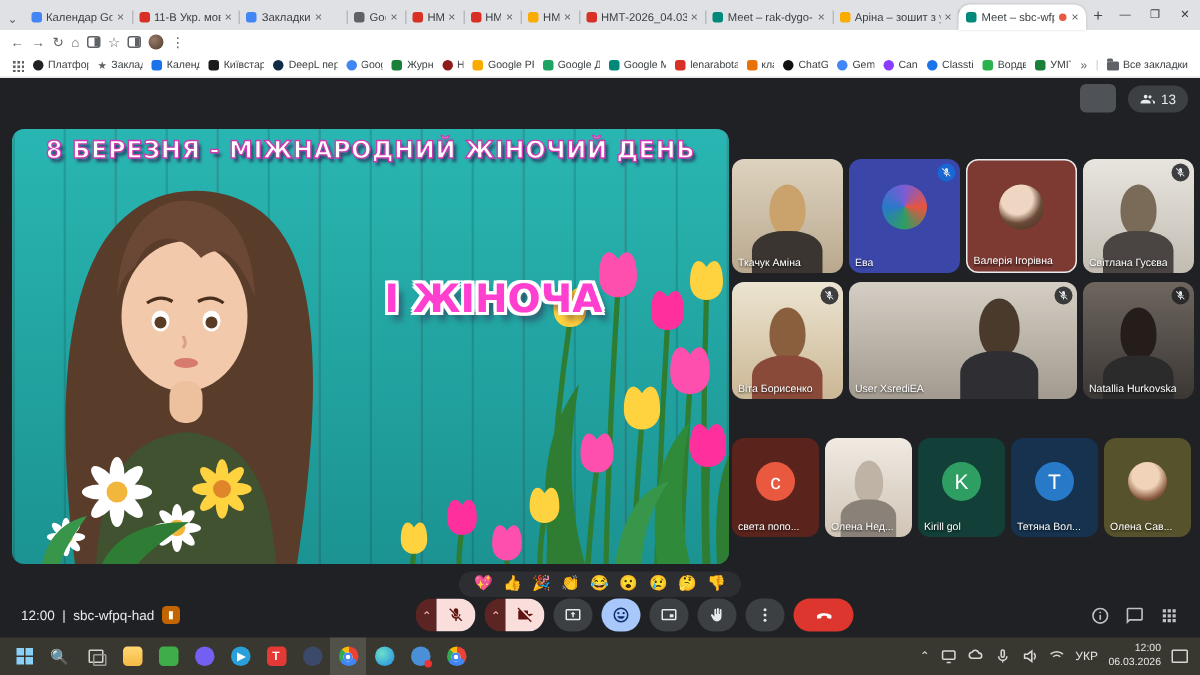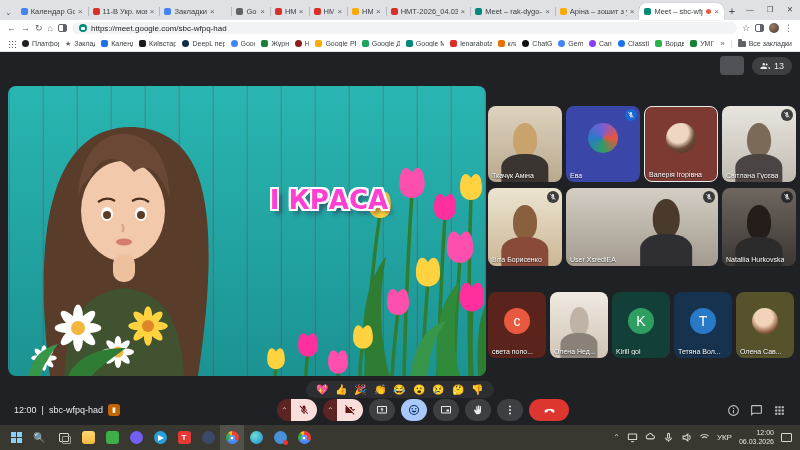--- a/index.html
+++ b/index.html
@@ -256,24 +256,20 @@
       <span class="wc">✕</span>
     </div>
   </div>
 
   <div class="toolbar">
     <span class="navic">←</span>
     <span class="navic">→</span>
     <span class="navic">↻</span>
     <span class="navic">⌂</span>
     <span class="panelic"></span>
-    <div class="addr">
-      <span class="meetdot"></span>
-      <span class="urltext">https://meet.google.com/sbc-wfpq-had</span>
-    </div>
     <span class="navic">☆</span>
     <span class="panelic"></span>
     <span class="tb-avatar"></span>
     <span class="navic">⋮</span>
   </div>
 
   <div class="bookmarks">
     <span class="grid9"></span>
     <span class="bm">
         <span class="bic round" style="background: rgb(32, 33, 36);"></span>
@@ -487,22 +483,23 @@
             <ellipse cx="0" cy="-8" rx="3.4" ry="8" transform="rotate(135)"></ellipse>
             <ellipse cx="0" cy="-8" rx="3.4" ry="8" transform="rotate(180)"></ellipse>
             <ellipse cx="0" cy="-8" rx="3.4" ry="8" transform="rotate(225)"></ellipse>
             <ellipse cx="0" cy="-8" rx="3.4" ry="8" transform="rotate(270)"></ellipse>
             <ellipse cx="0" cy="-8" rx="3.4" ry="8" transform="rotate(315)"></ellipse>
           </g>
         <circle cx="36" cy="272" r="4.5" fill="#f2b63c"></circle>
         <path d="M60,290 C70,270 90,262 118,262 C100,275 88,284 84,290 Z" fill="#2f7d35"></path>
         <path d="M20,290 C24,272 34,262 50,258 C40,272 34,282 32,290 Z" fill="#37964a"></path>
       </svg>
+      <div class="slide-banner">8 БЕРЕЗНЯ - МІЖНАРОДНИЙ ЖІНОЧИЙ ДЕНЬ</div>
       <div class="slide-main">
-        <div>І КРАСА</div>
+        <div>І ЖІНОЧА</div>
       </div>
     </div>
 
     <div class="vrow r1">
       <div class="tile tw74 t0">
         <div class="scene">
             <div class="person">
               <div class="head"></div>
               <div class="pbody"></div>
             </div>

